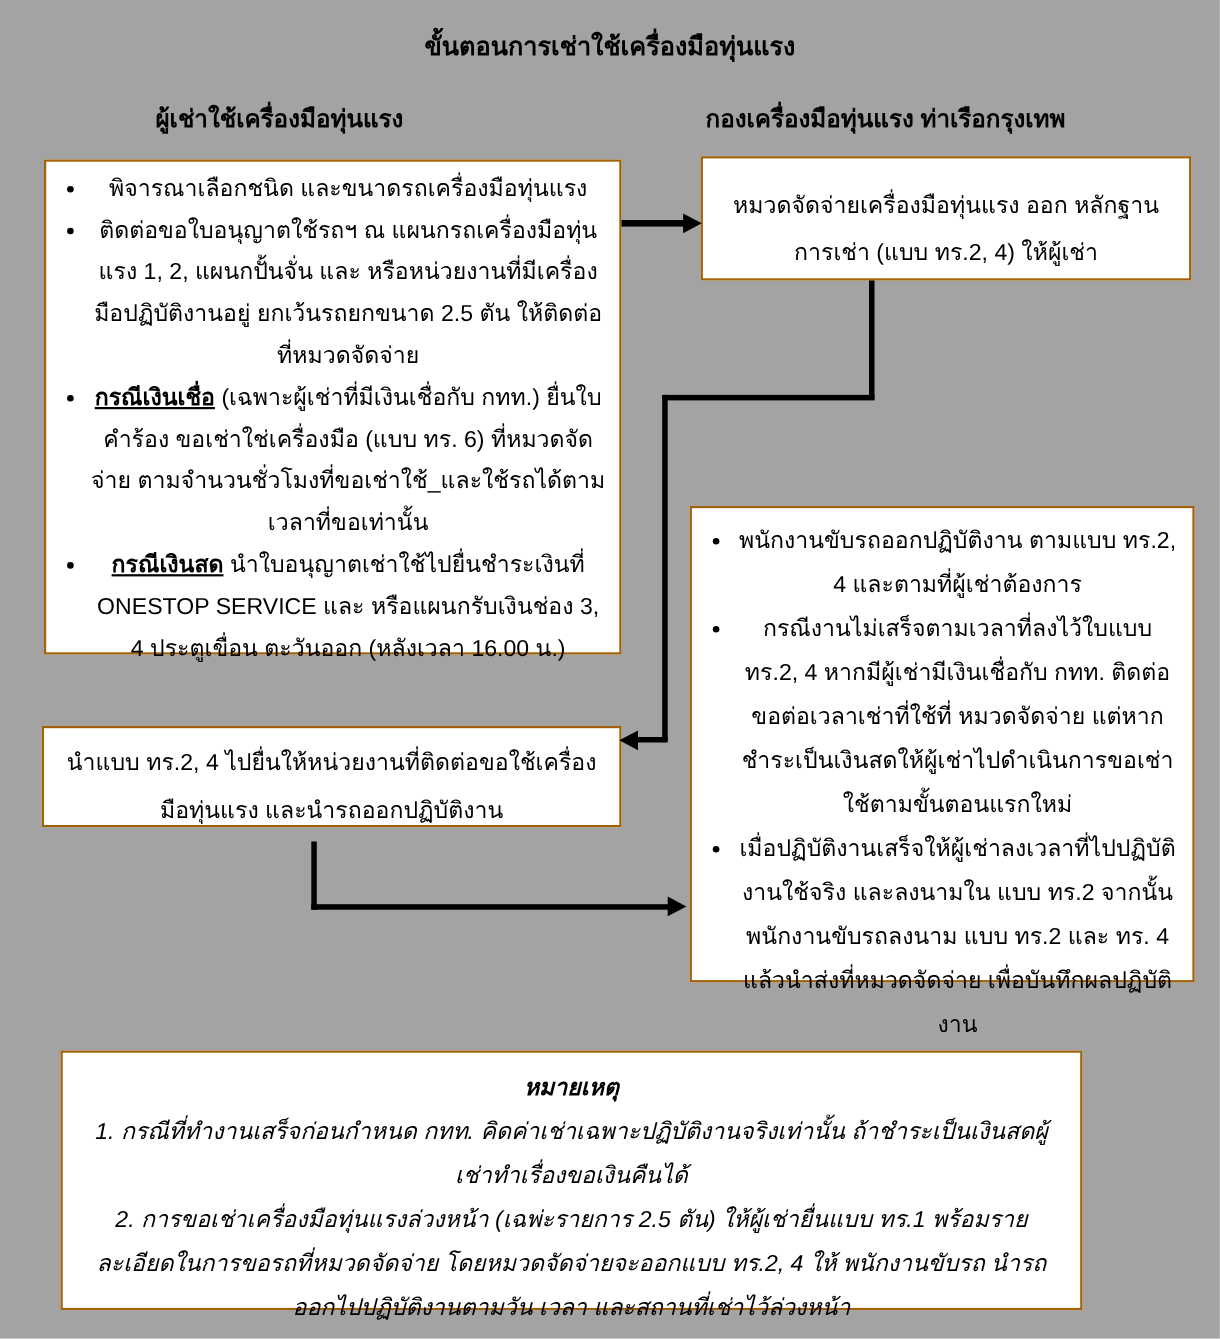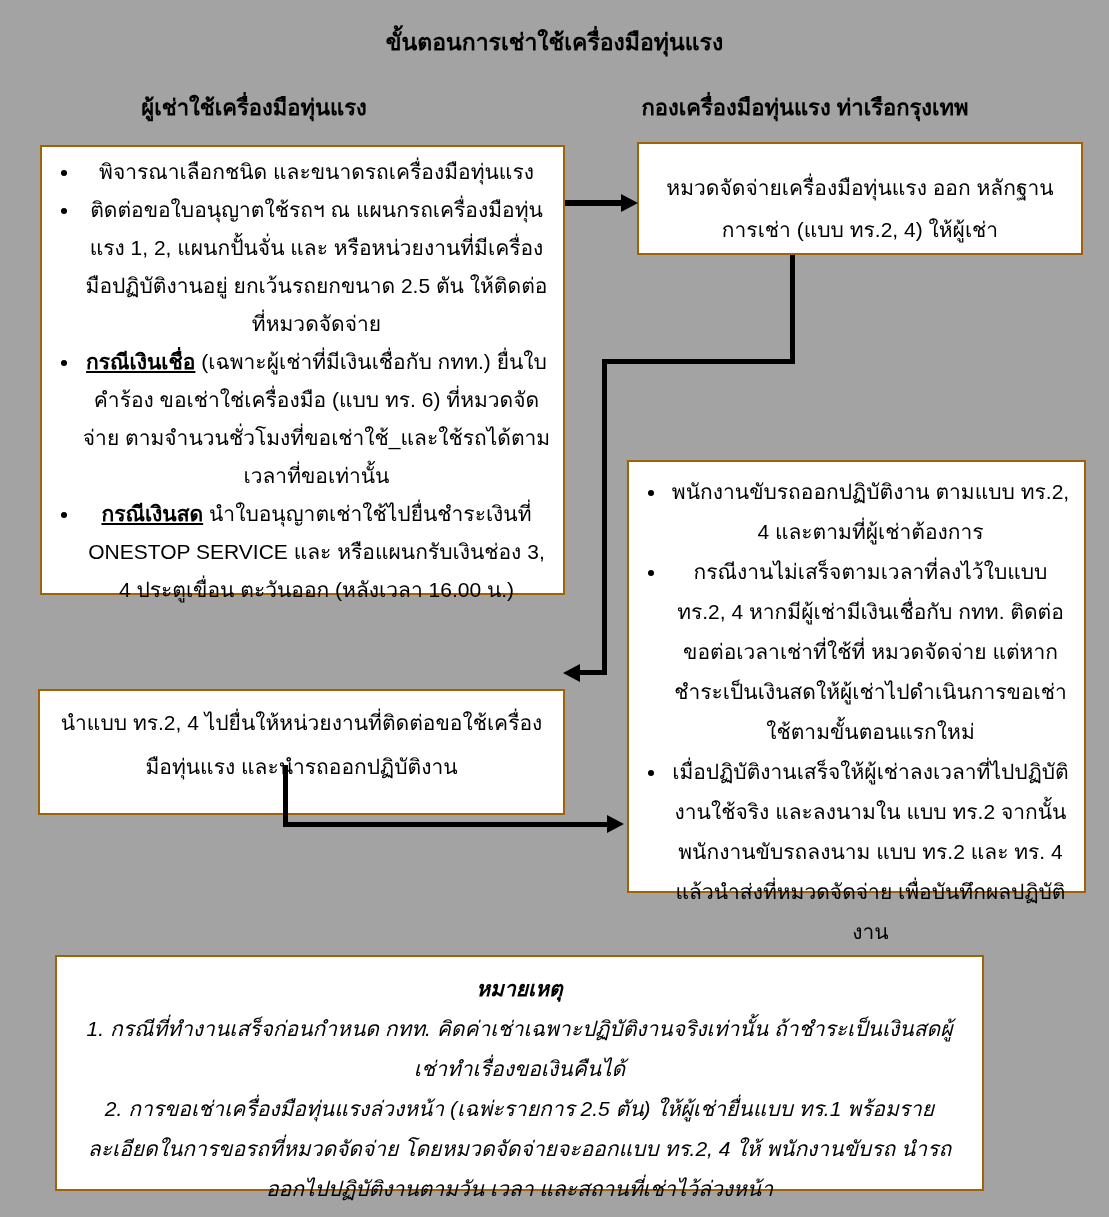--- a/index.html
+++ b/index.html
@@ -20,21 +20,21 @@
   .col-header.left{left:24px;width:460px;}
   .col-header.right{left:620px;width:370px;}
   .fbox{
     position:absolute;border:2px solid #a16207;background:#fff;box-sizing:border-box;
     font-size:21px;
     text-align:center;
   }
   .box-renter{left:40px;top:145px;width:525px;height:450px;padding:6px 12px 6px 8px;}
   .box-issue{left:637px;top:142px;width:446px;height:113px;padding:23px 14px;line-height:42px;}
   .box-operation{left:627px;top:460px;width:459px;height:433px;padding:10px 12px 10px 8px;}
-  .box-submit{left:38px;top:660px;width:527px;height:126px;padding:10px 16px;line-height:44px;margin-top:29px;}
+  .box-submit{left:38px;top:660px;width:527px;height:92px;padding:10px 16px;line-height:44px;}
   .box-notes{left:55px;top:955px;width:929px;height:236px;padding:12px 22px;line-height:40px;font-style:italic;}
   ul.flow{margin:0;padding:0 0 0 30px;list-style:disc outside;}
   .box-renter ul.flow li{line-height:38px;padding-left:2px;}
   .box-operation ul.flow li{line-height:40px;padding-left:2px;}
   .case-label{font-weight:bold;text-decoration:underline;}
   .notes-title{font-weight:bold;margin:0;}
   .note-line{margin:0;}
   
   .conn{position:absolute;background:#000;}
   .head-right{

